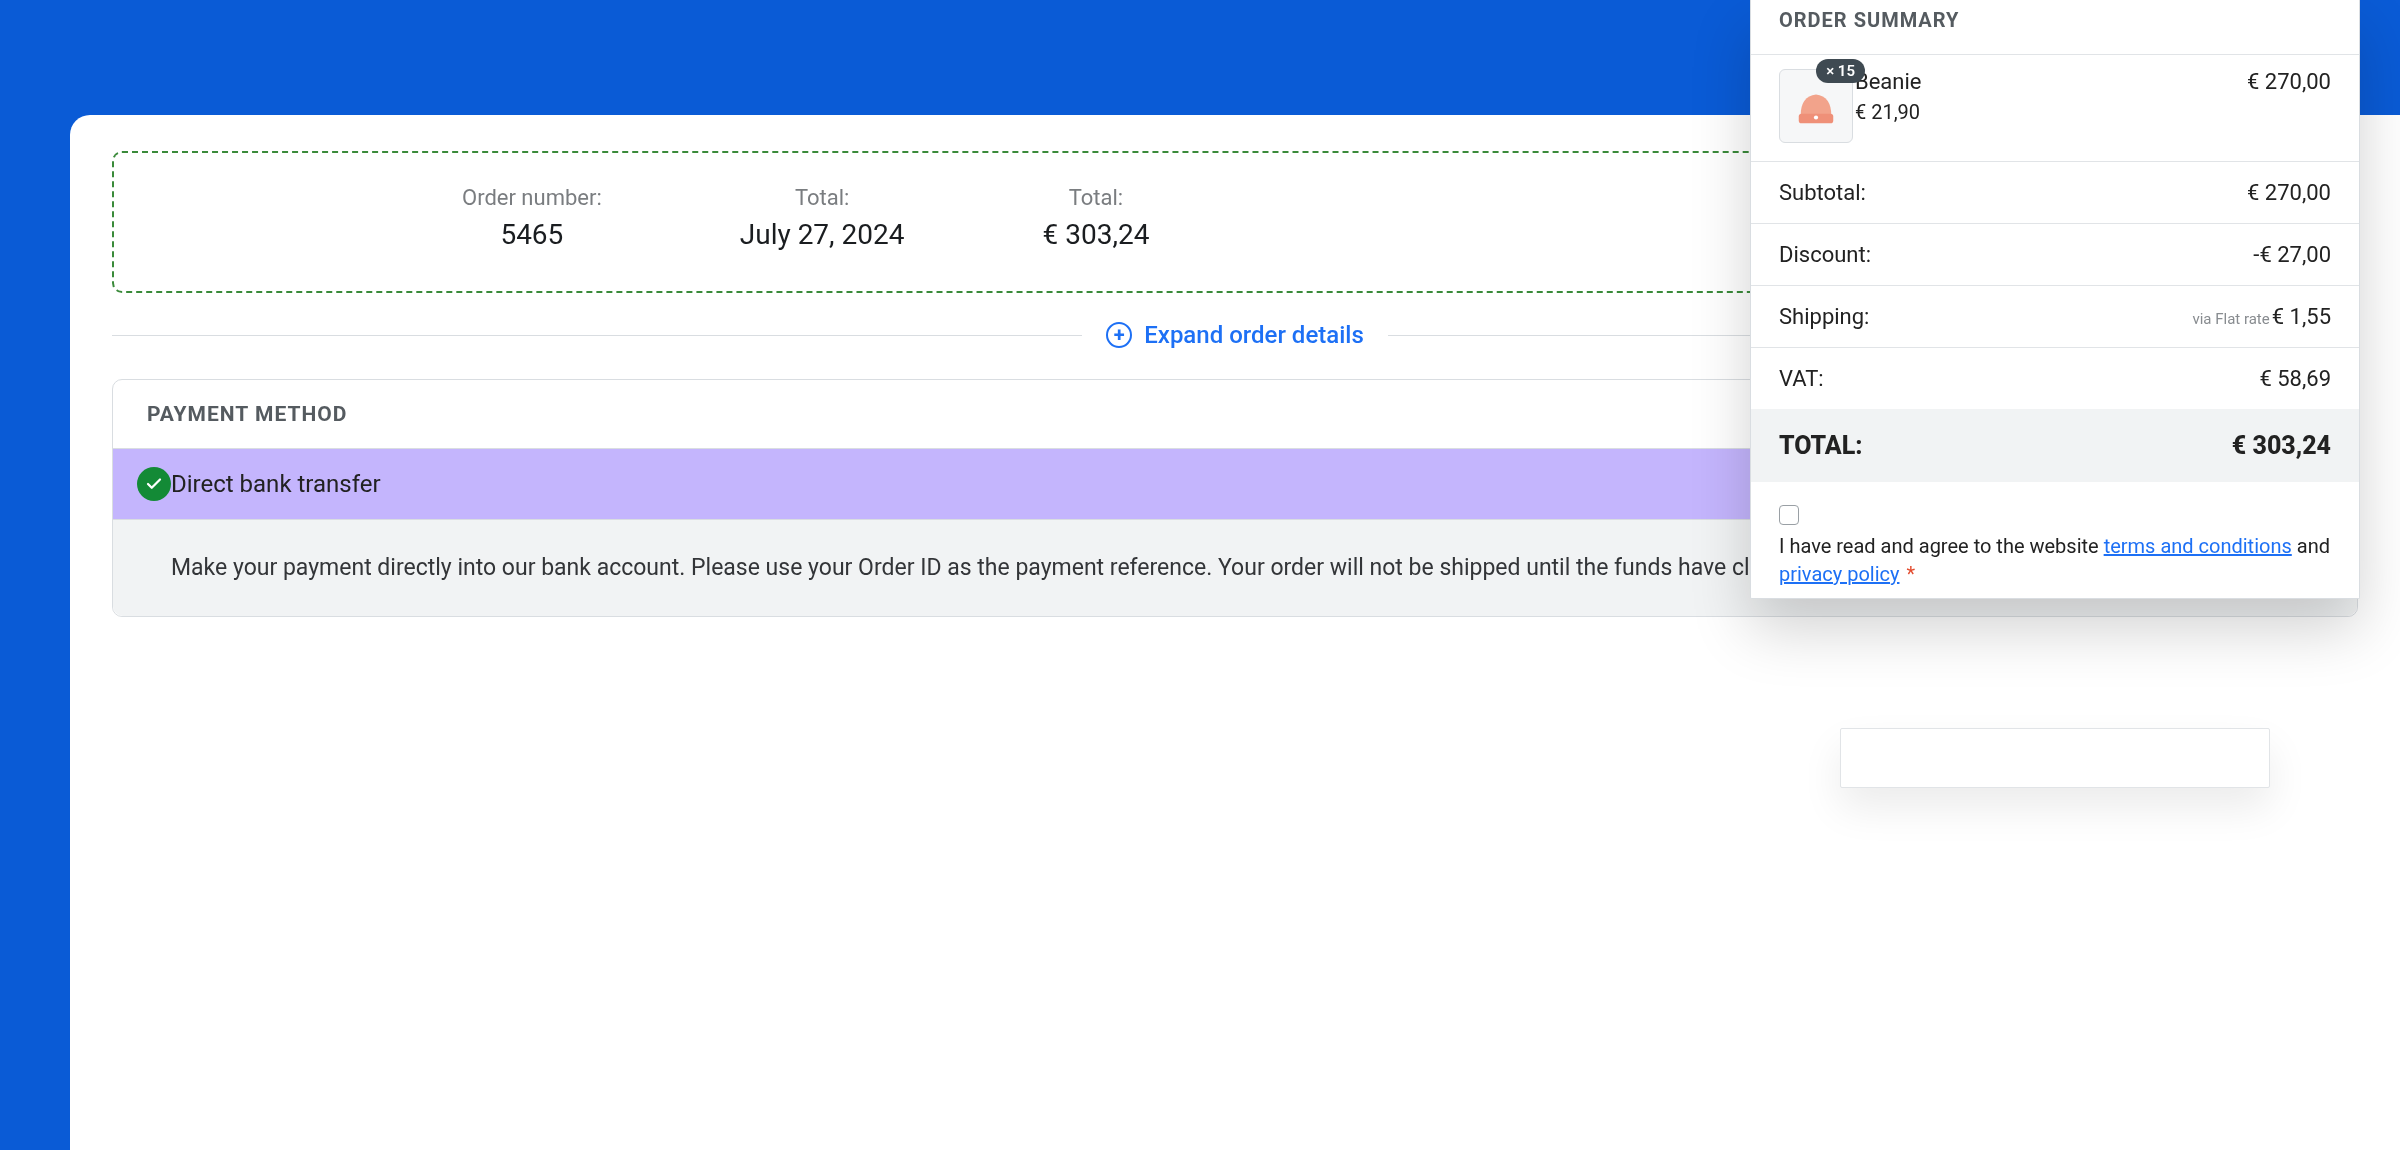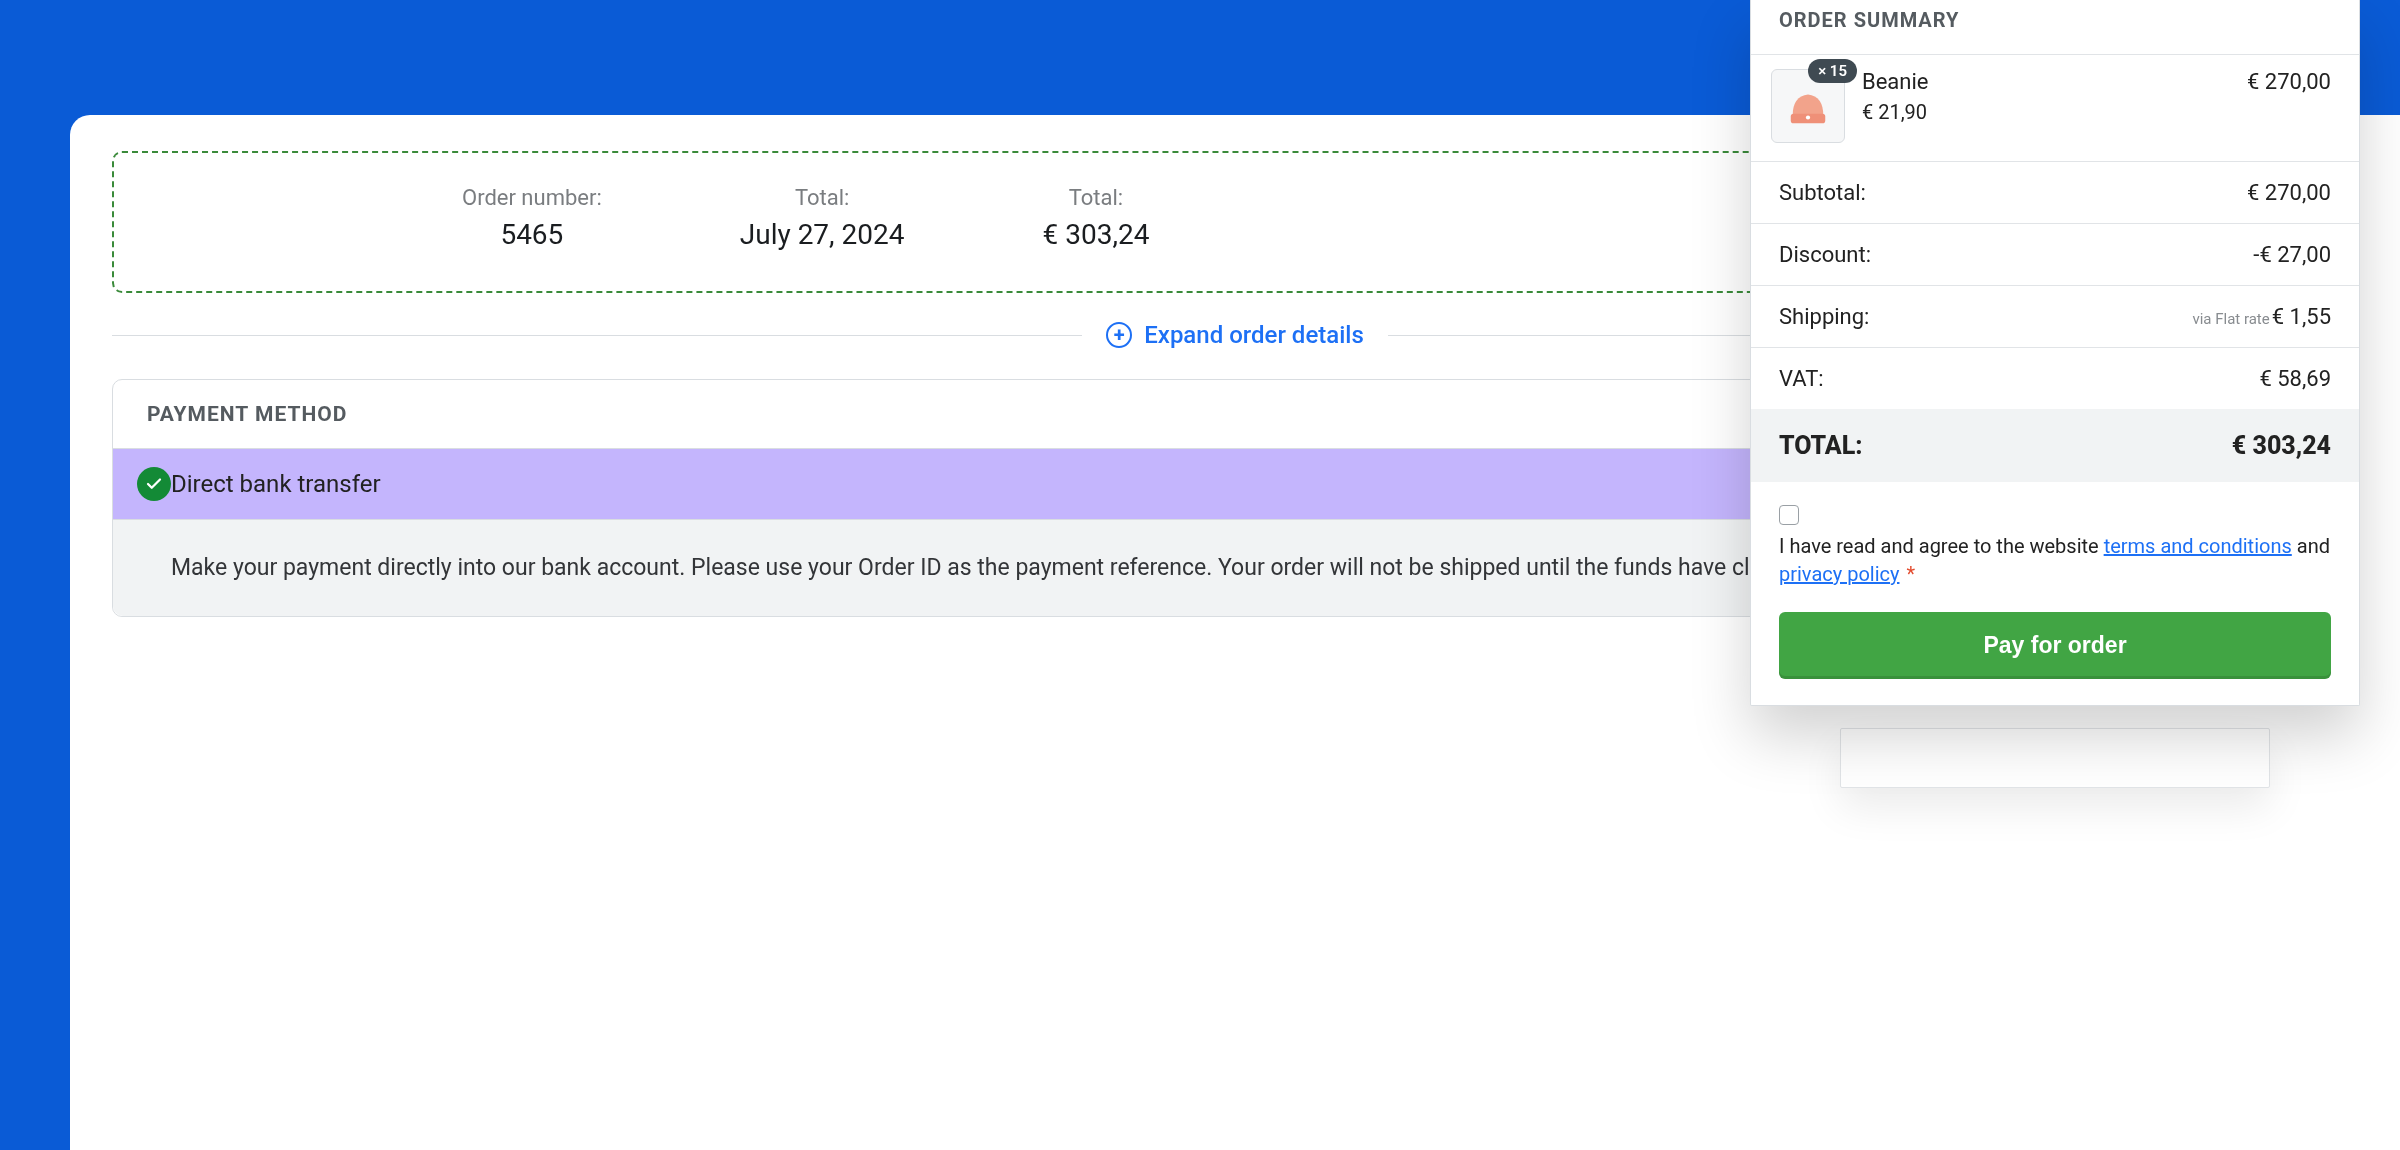--- a/index.html
+++ b/index.html
@@ -130,22 +130,22 @@
   .summary-title {
     padding: 8px 28px 22px 28px;
     font-size: 20px;
     font-weight: 700;
     letter-spacing: 1px;
     color: #555b60;
   }
   .summary-divider { height: 1px; background: #e1e4e7; }
   .summary-item {
     display: flex;
-    padding: 14px 28px 18px 20px;
-    gap: 17px;
+    padding: 14px 28px 18px 28px;
+    gap: 2px;
     align-items: flex-start;
   }
   .thumb-wrap { position: relative; }
   .thumb {
     width: 74px; height: 74px;
     border: 1px solid #d9dde1;
     border-radius: 6px;
     background: #f6f7f8;
     display: flex; align-items: center; justify-content: center;
   }
@@ -310,14 +310,13 @@
 
   <div class="consent-block">
     <label class="consent-row">
       <input type="checkbox" style="">
       <span>
         <span>I have read and agree to the website </span><a>terms and conditions</a><span> and </span><a>privacy policy</a> <span class="req-star">*</span>
       </span>
     </label>
   </div>
 
-  <button class="pay-btn">Pay for order</button>
 </div>
 
 </body></html>

